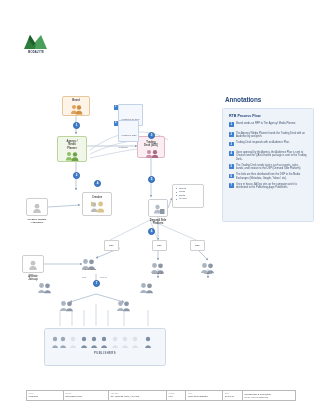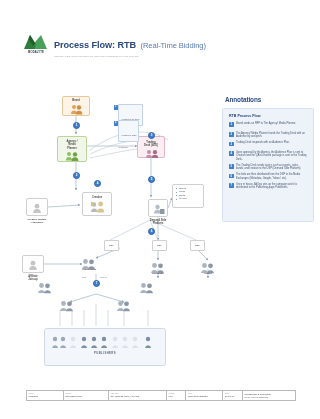--- a/index.html
+++ b/index.html
@@ -127,25 +127,20 @@
 <div id="page">
 
   <div class="header">
     <div class="logo">
       <svg class="logo-mark" viewBox="0 0 26 17">
         <path d="M1 16 L7 2 L12 10 L13 8 L13 16 Z" fill="#2f7d3a"></path>
         <path d="M12 16 L13 8 L18 2 L24 16 Z" fill="#4aa05a"></path>
         <path d="M7 2 L12 10 L10 13 L5.5 6 Z" fill="#1f5f2c"></path>
       </svg>
       <div class="logo-word">MODALYTE</div>
-    </div>
-    <div class="title-wrap">
-      <span class="title-main">Process Flow: RTB</span>
-      <span class="title-sub">(Real-Time Bidding)</span>
-      <div class="title-desc">Purpose: This review provides the user with a snapshot of a real-time bid.</div>
     </div>
   </div>
 
   <div class="annot">
     <div class="annot-title">Annotations</div>
     <div class="annot-box">
       <div class="annot-sub">RTB Process Flow</div>
       <ul class="annot-list">
         <li class="annot-item">
           <span class="annot-num">1</span>

